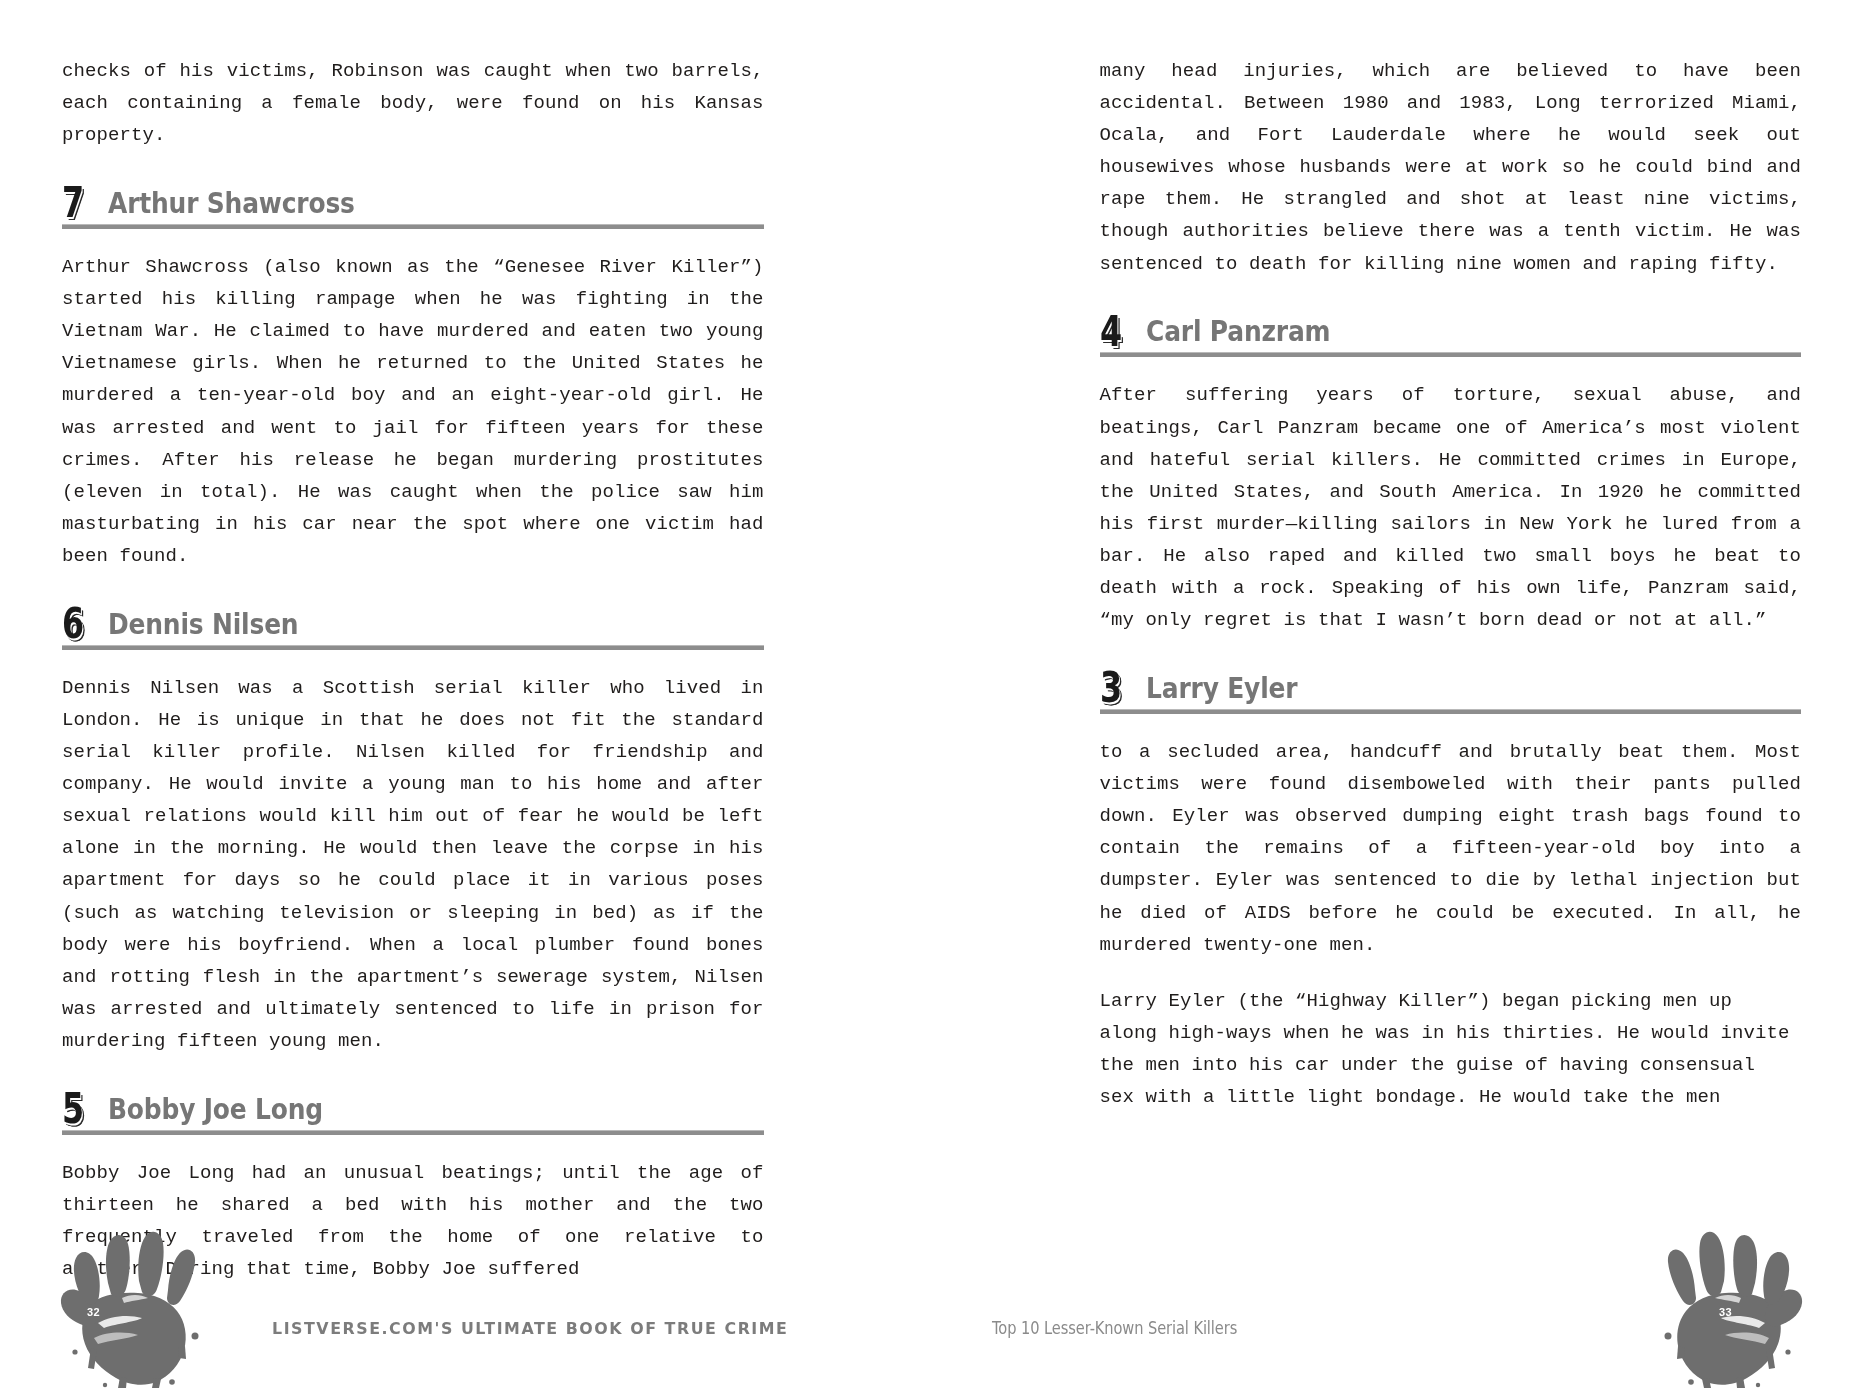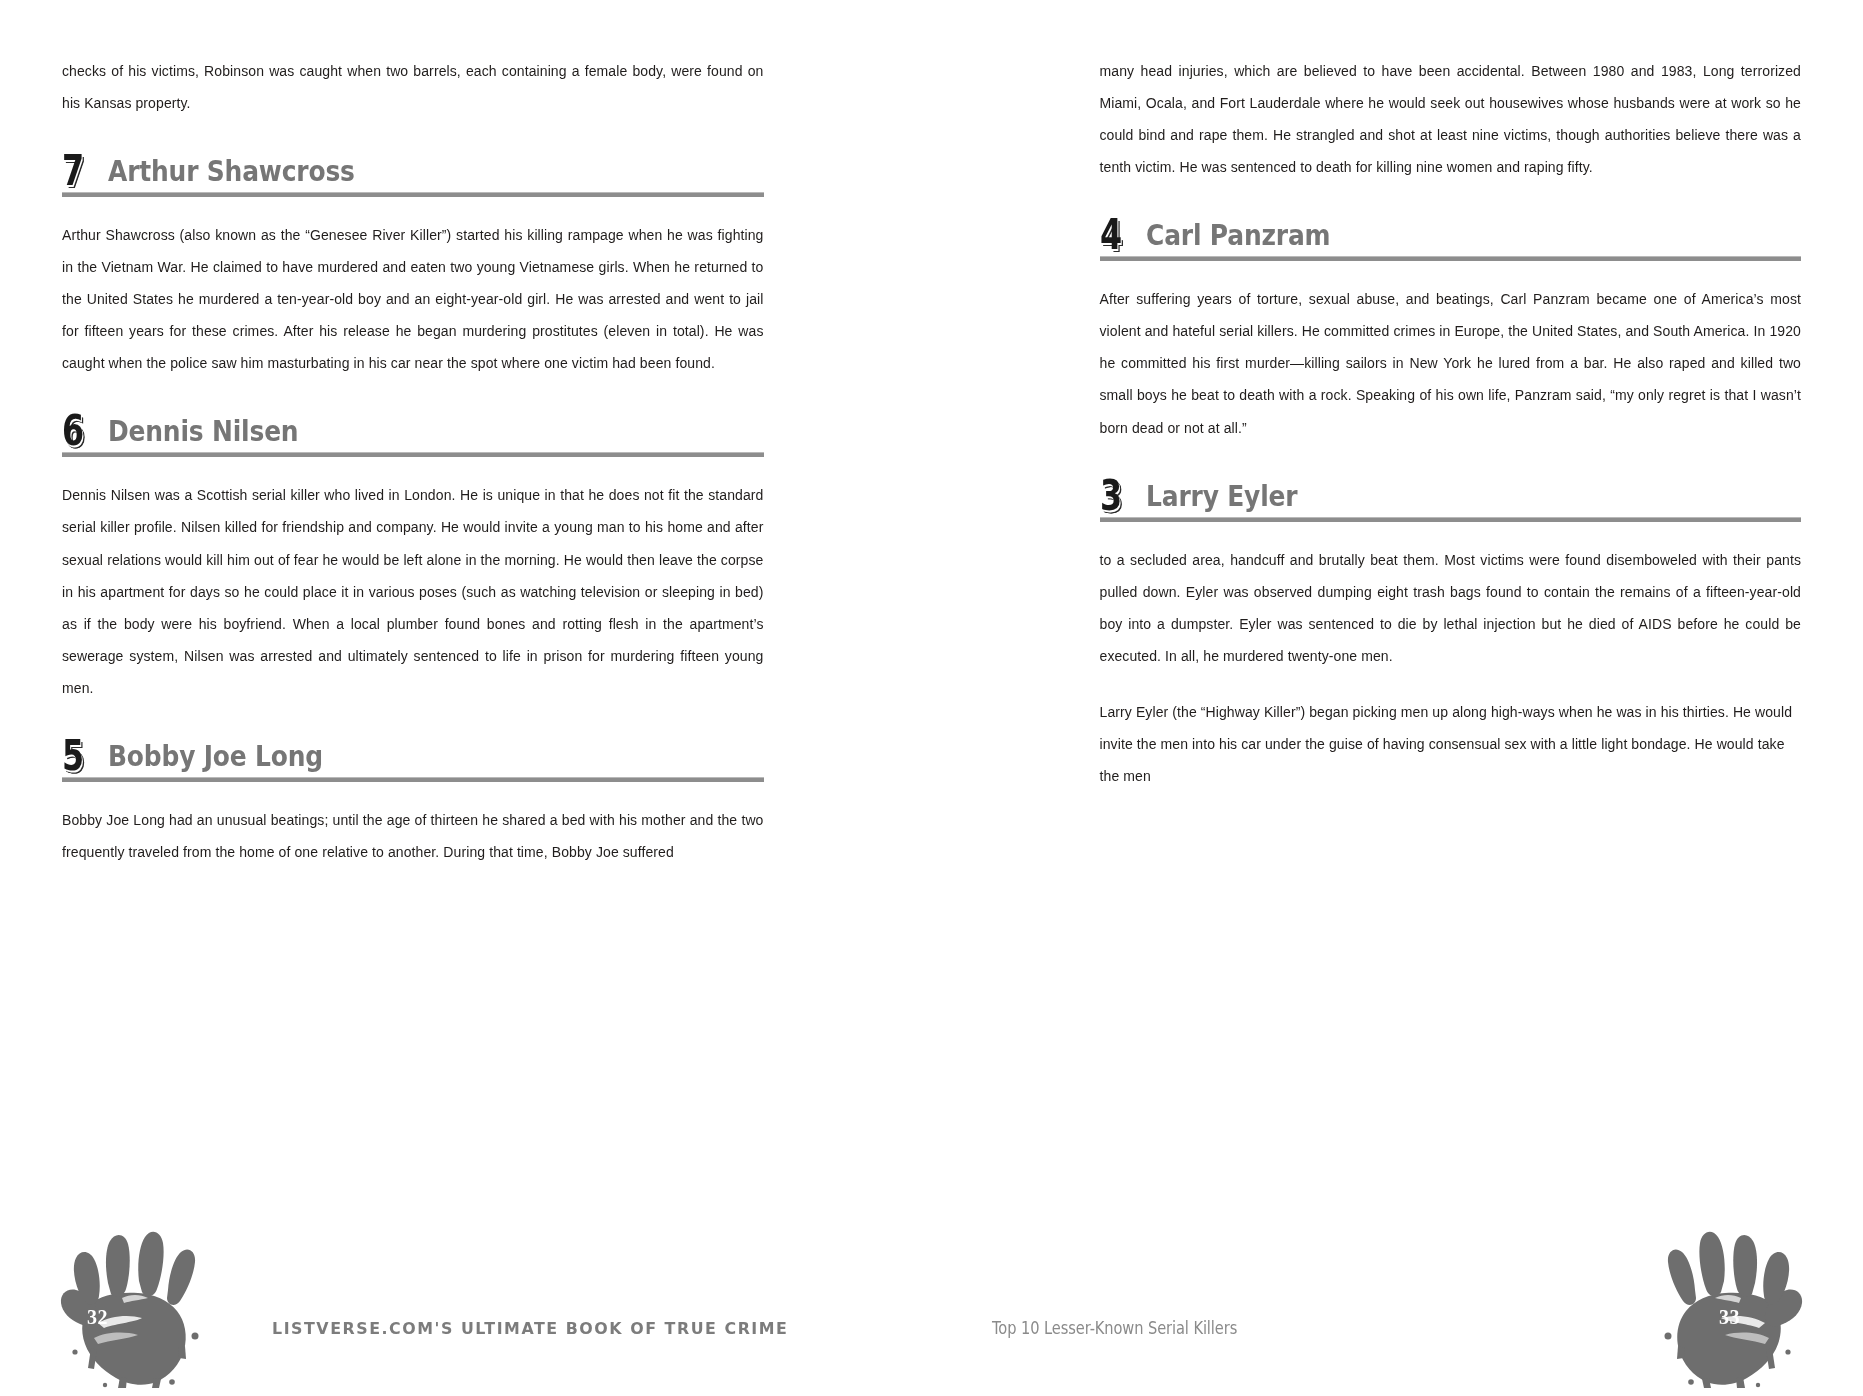--- a/index.html
+++ b/index.html
@@ -30,22 +30,22 @@
   .page-left  { padding: 55px 168px 0 62px; }
   .page-right { padding: 55px 62px 12px 168px; }
 
   .column {
     width: 100%;
   }
 
   
   p.body-text {
     margin: 0 0 0 0;
-    font-family: Liberation Sans, sans-serif;
-    font-size: 14px;
+    font-family: Liberation Mono, monospace;
+    font-size: 19px;
     line-height: 32.1px;
     color: #201d1c;
     text-align: justify;
     text-justify: inter-word;
     letter-spacing: 0.1px;
   }
   p.body-text + p.body-text { margin-top: 24px; }
   p.body-text.no-justify { text-align: left; }
 
   
@@ -106,23 +106,23 @@
     position: absolute;
     bottom: 8px;
     width: 150px;
     height: 160px;
   }
   .hand-left  { left: 58px; }
   .hand-right { right: 58px; text-align: center; }
   .hand svg { width: 100%; height: 100%; display: block; }
   .hand-page-num {
     position: absolute;
-    font-family: Liberation Serif, serif;
-    font-weight: bold;
-    font-size: 20px;
+    font-family: Liberation Sans, sans-serif;
+    font-weight: bold;
+    font-size: 11px;
     color: #ffffff;
     letter-spacing: 0.5px;
   }
   .hand-left .hand-page-num  { left: 29px; top: 78px; }
   .hand-right .hand-page-num { left: 64px; top: 78px; }
 
   .footer-text {
     position: absolute;
     bottom: 58px;
     font-family: "DejaVu Sans", sans-serif;

